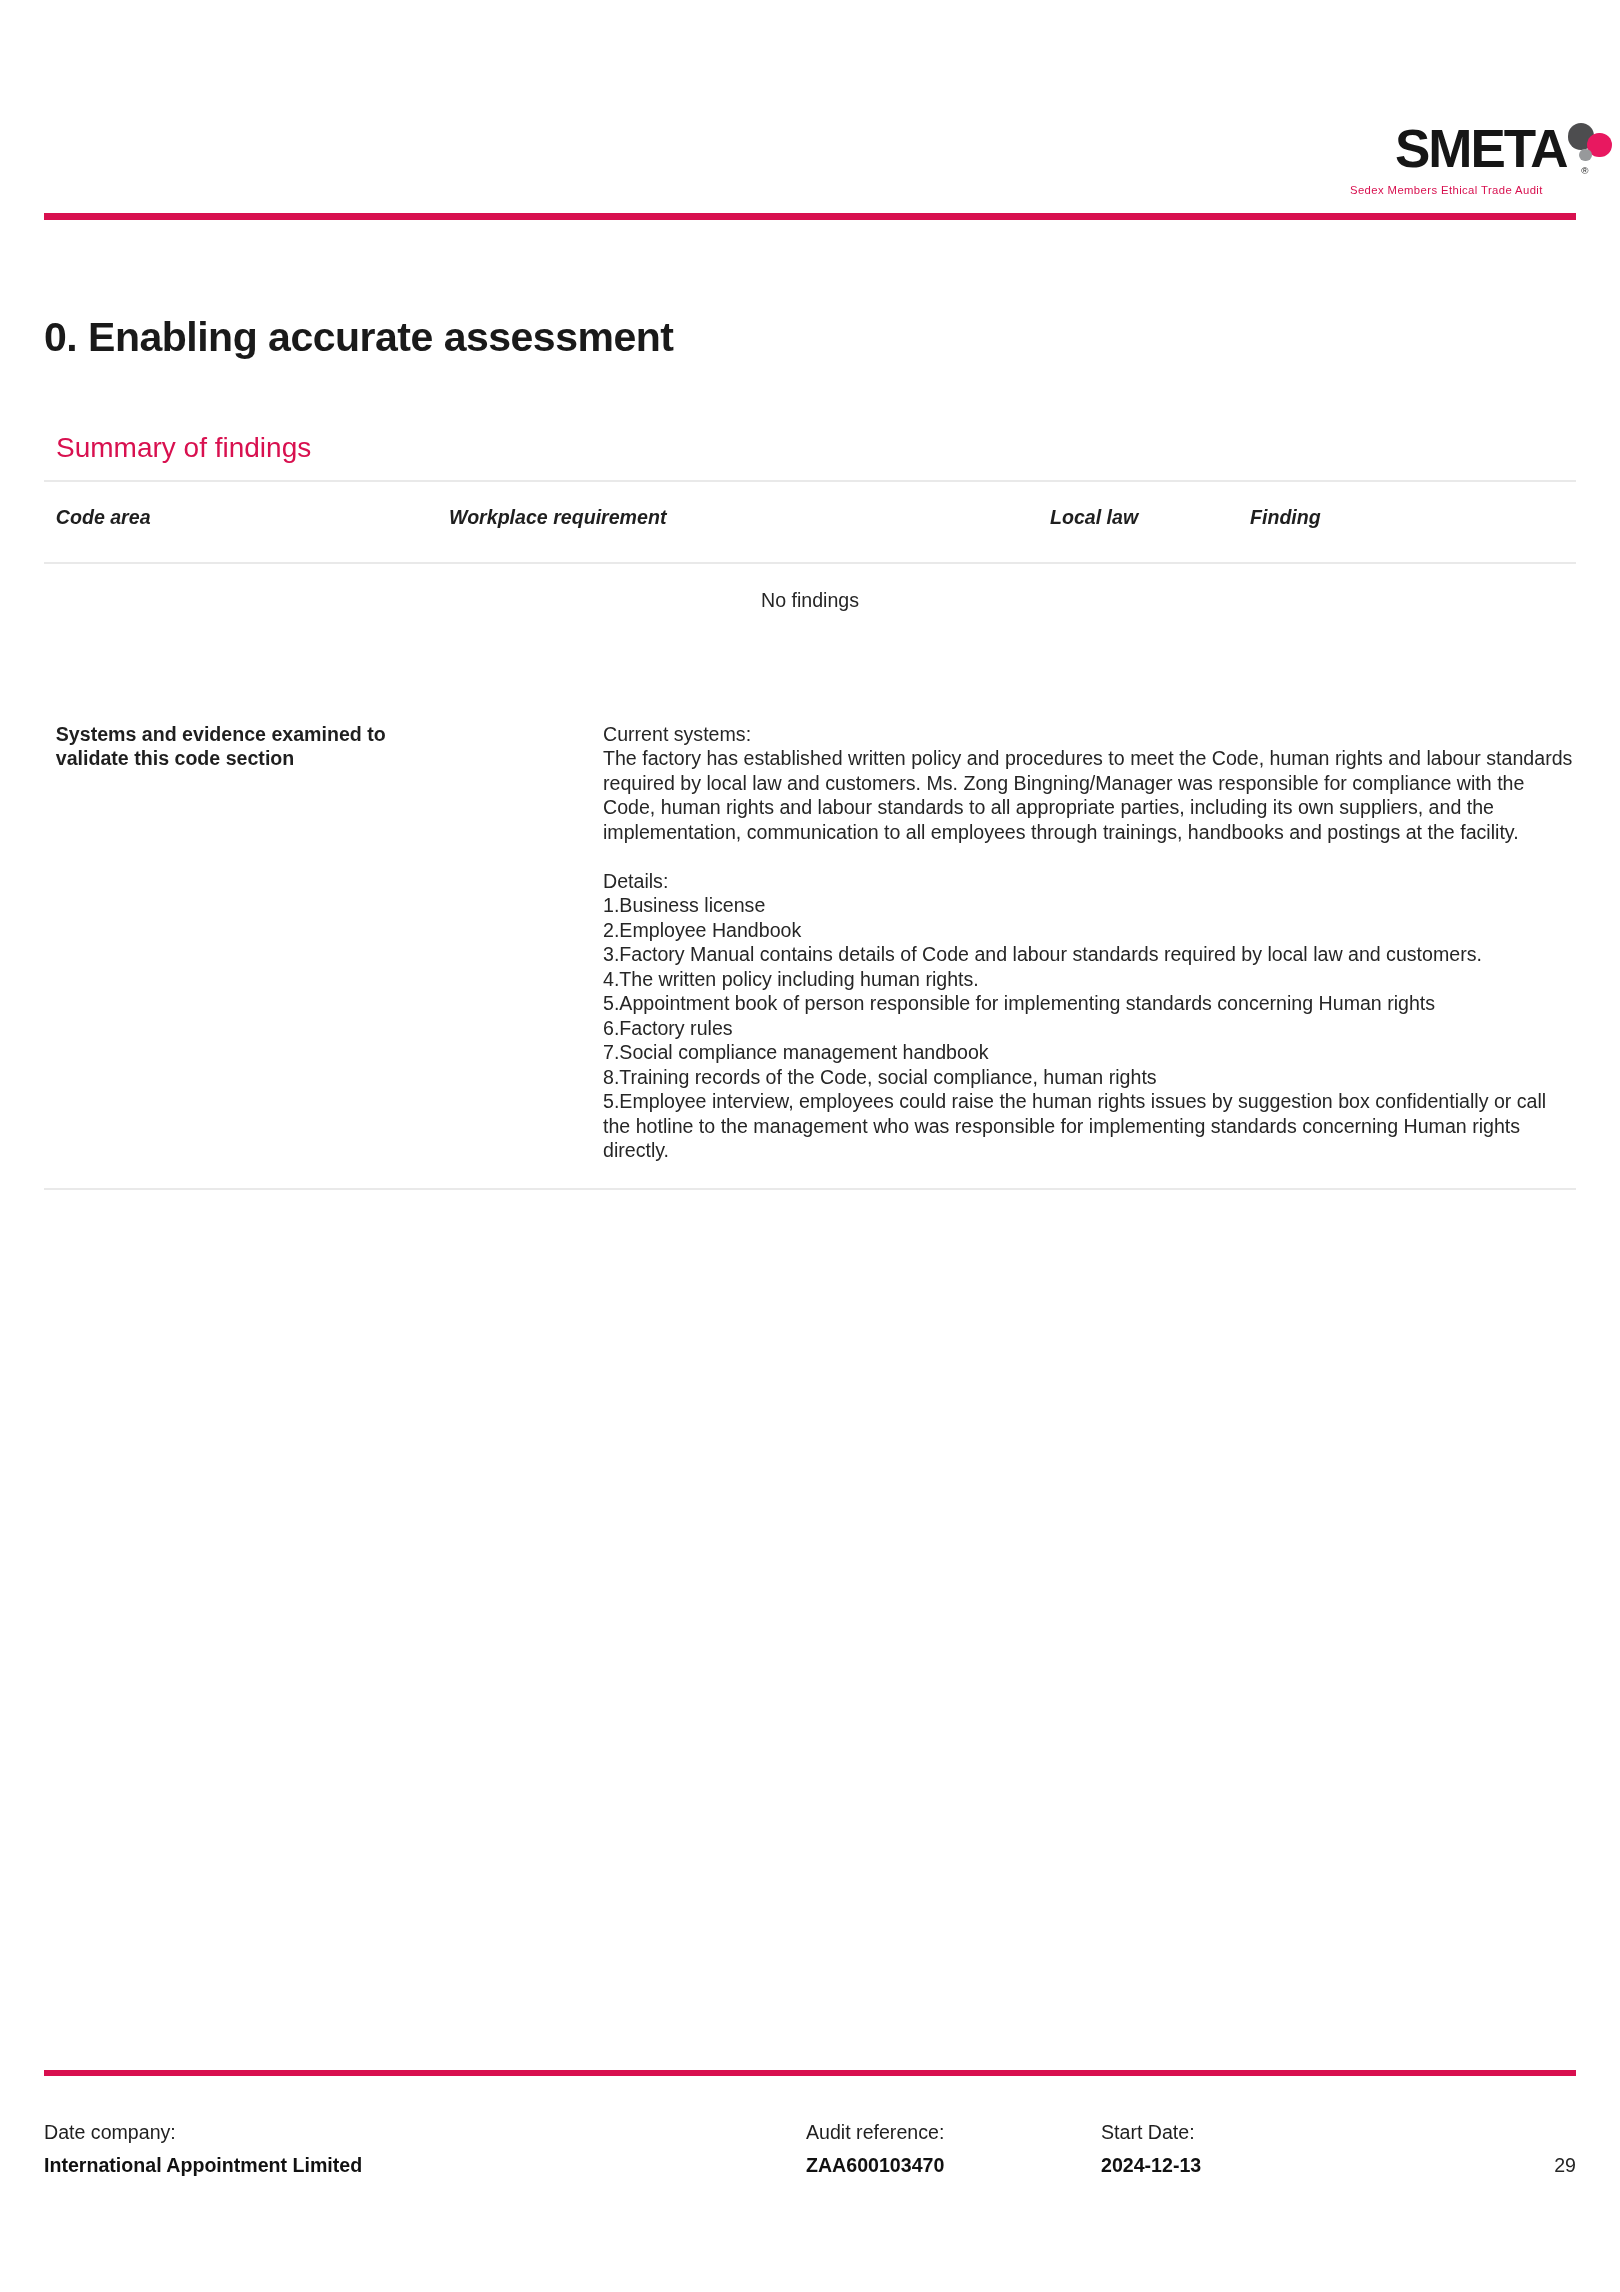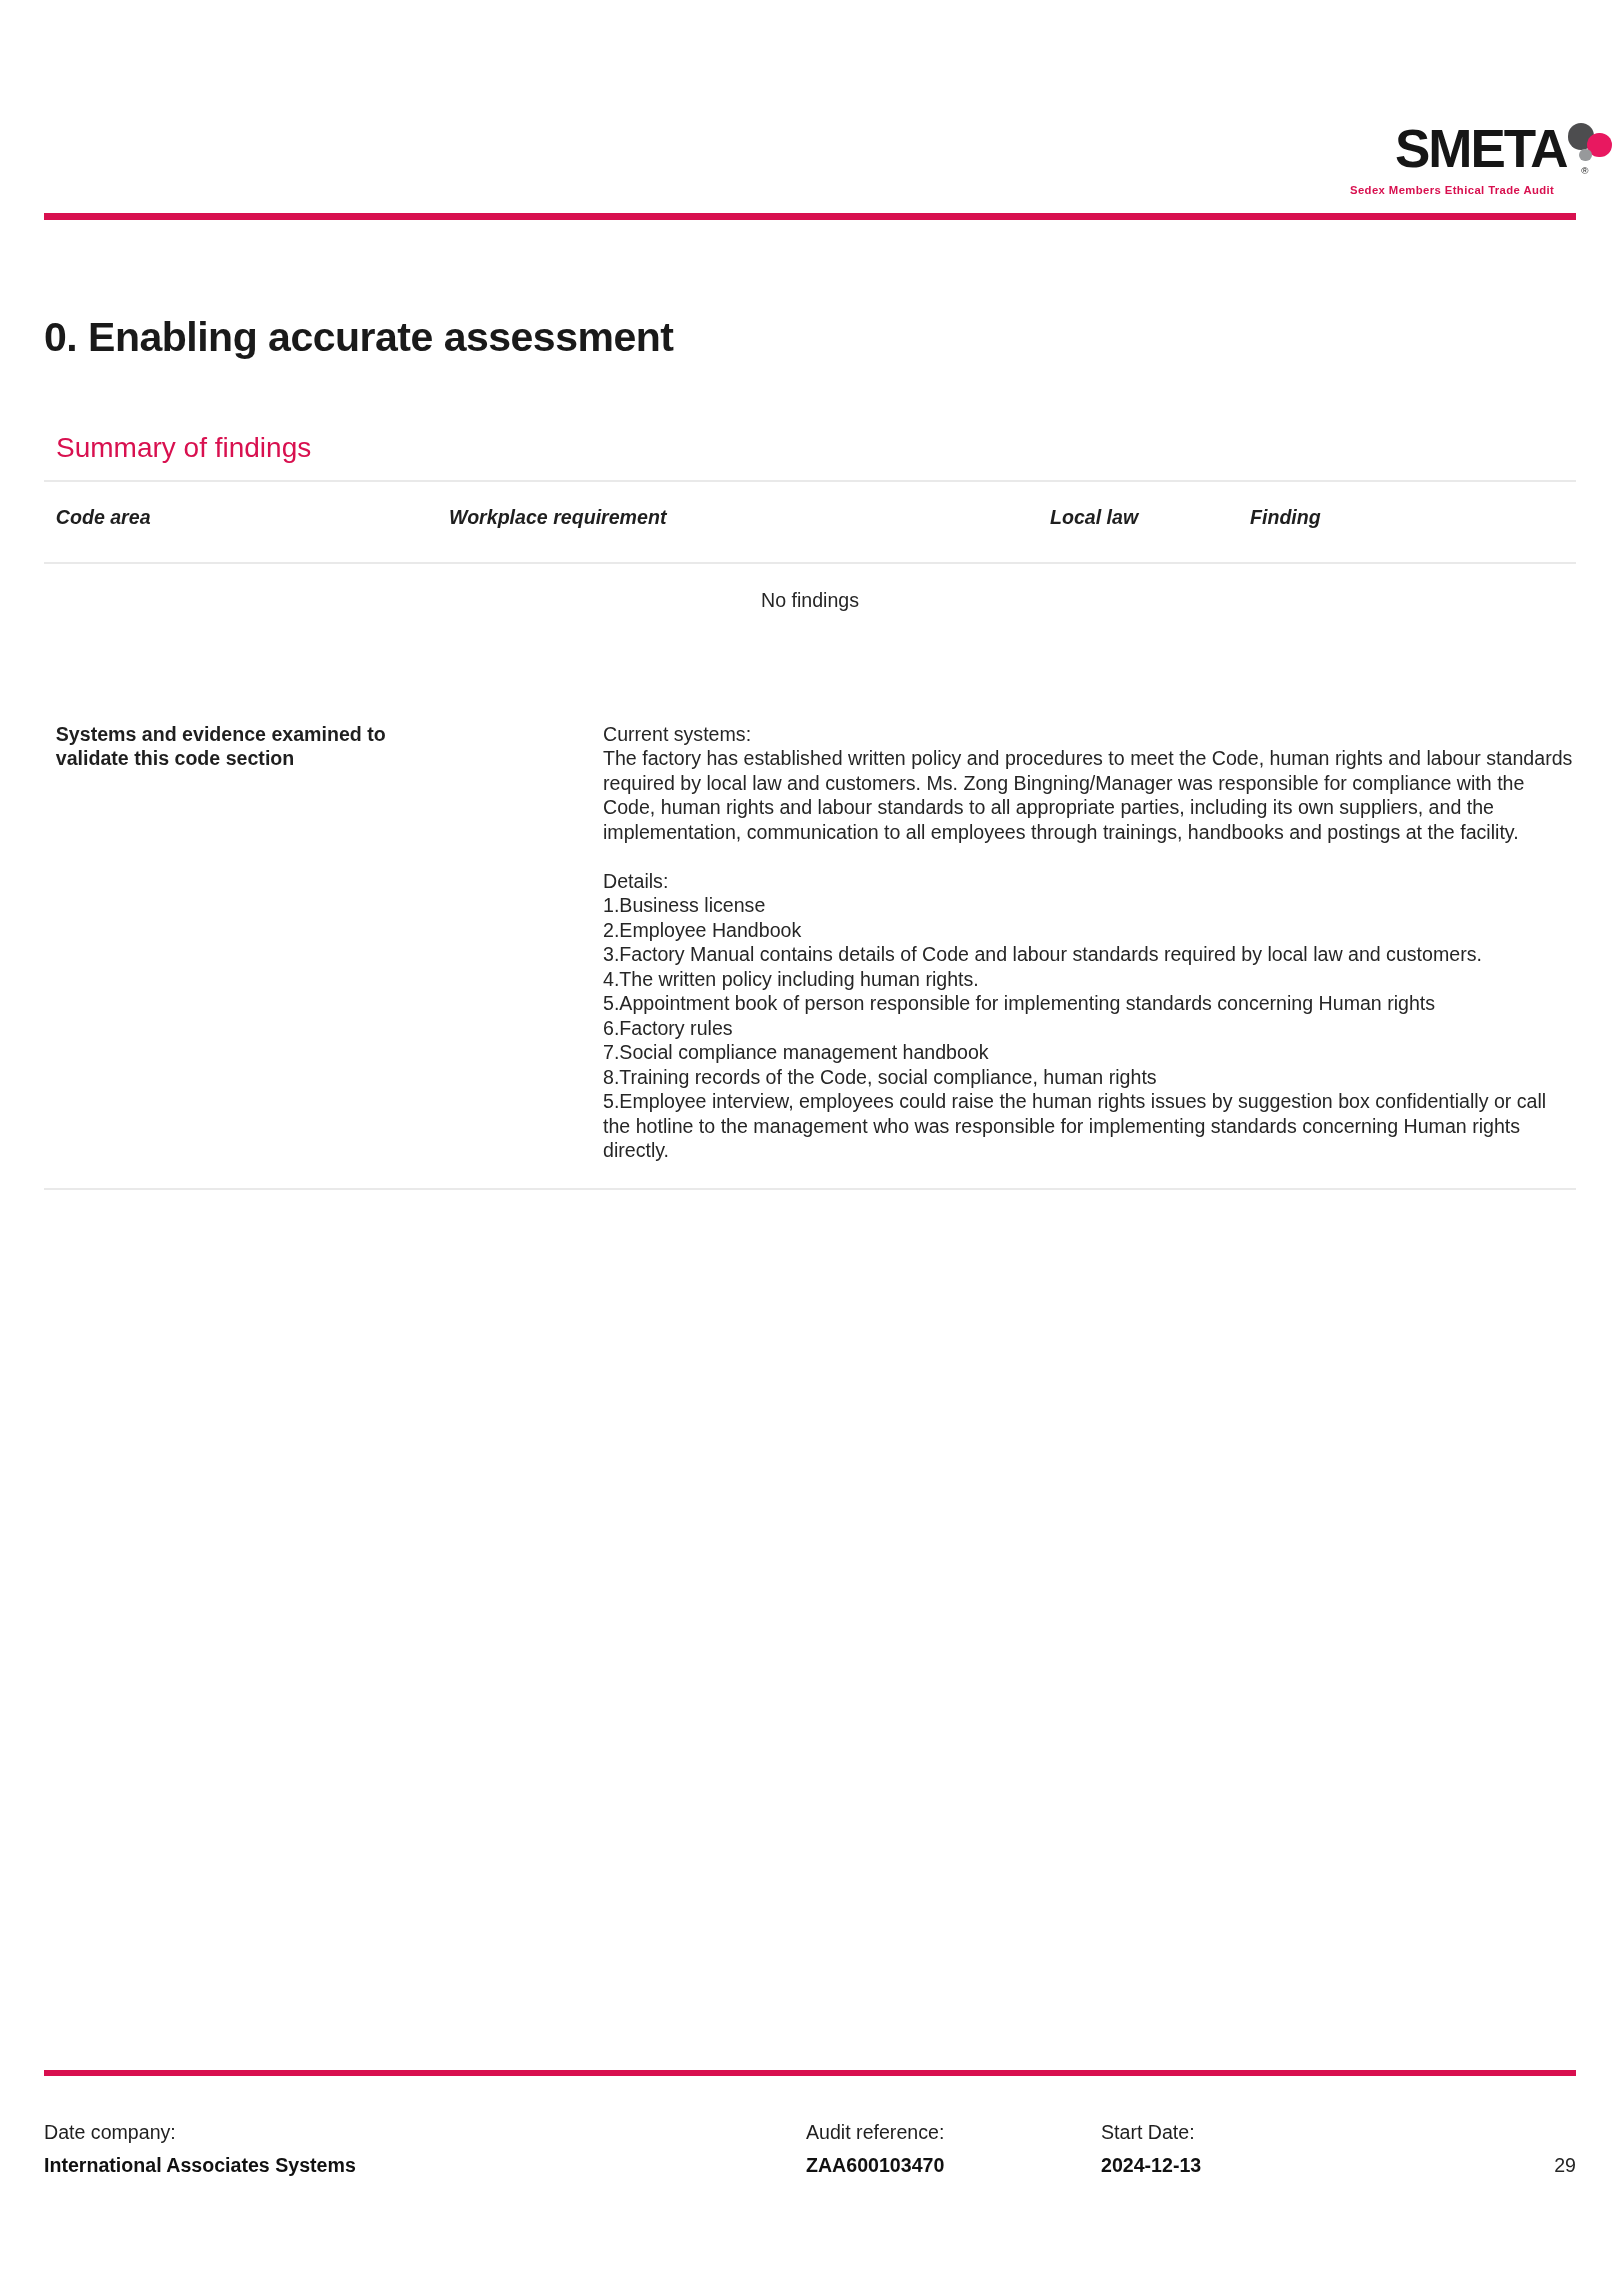--- a/index.html
+++ b/index.html
@@ -21,21 +21,21 @@
     font-size: 53px; font-weight: bold; color: #161616;
     letter-spacing: -2px; line-height: 1;
   }
   .logo-dots { position: relative; width: 51px; height: 57px; }
   .dot { position: absolute; border-radius: 50%; }
   .dot-dark  { width: 26.5px; height: 26.5px; background: #4d4d4f; left: 1px;  top: 1px; }
   .dot-pink  { width: 24.5px; height: 24.5px; background: #e81860; left: 20.6px; top: 10.8px; }
   .dot-gray  { width: 12.7px; height: 12.7px; background: #97999b; left: 12.7px; top: 26.5px; }
   .logo-reg { position: absolute; left: 14.7px; top: 43px; font-size: 9.8px; color: #161616; }
   .logo-tagline {
-    margin-top: 4.9px; font-size: 11.3px; font-weight: bold;
+    margin-top: 4.9px; font-size: 11.3px; font-weight: normal;
     color: #d8104f; letter-spacing: 0.4px; white-space: nowrap;
   }
 
   
   .rule-accent-top    { position: absolute; top: 213px;  left: 44px; right: 44px; height: 6.9px; background: #d8104f; }
   .rule-accent-footer { position: absolute; top: 2070px; left: 44px; right: 44px; height: 5.9px; background: #d8104f; }
 
   
   .page-title {
     position: absolute; top: 314px; left: 44px;
@@ -132,21 +132,21 @@
           </div>
       </div>
     </div>
   </div>
 
   <div class="rule-accent-footer"></div>
 
   <div class="footer">
     <div class="footer-group-company">
       <div class="footer-label">Date company:</div>
-      <div class="footer-value">International Associates Systems</div>
+      <div class="footer-value">International Appointment Limited</div>
     </div>
     <div class="footer-group-reference">
       <div class="footer-label">Audit reference:</div>
       <div class="footer-value">ZAA600103470</div>
     </div>
     <div class="footer-group-date">
       <div class="footer-label">Start Date:</div>
       <div class="footer-value">2024-12-13</div>
     </div>
     <div class="footer-page">29</div>

